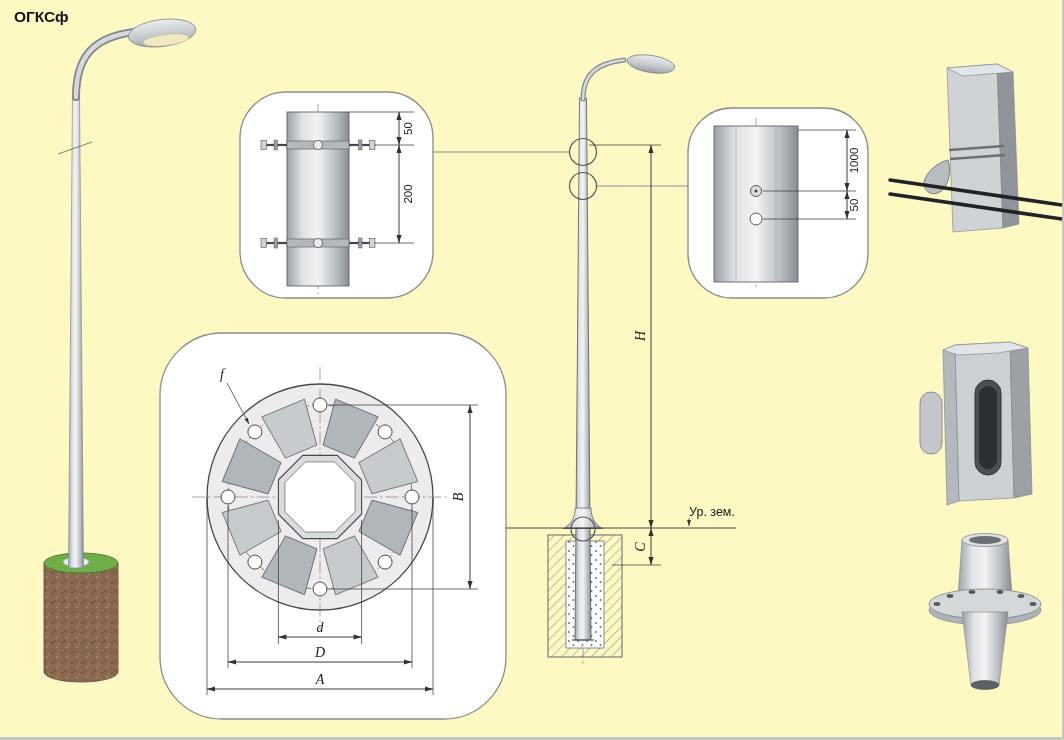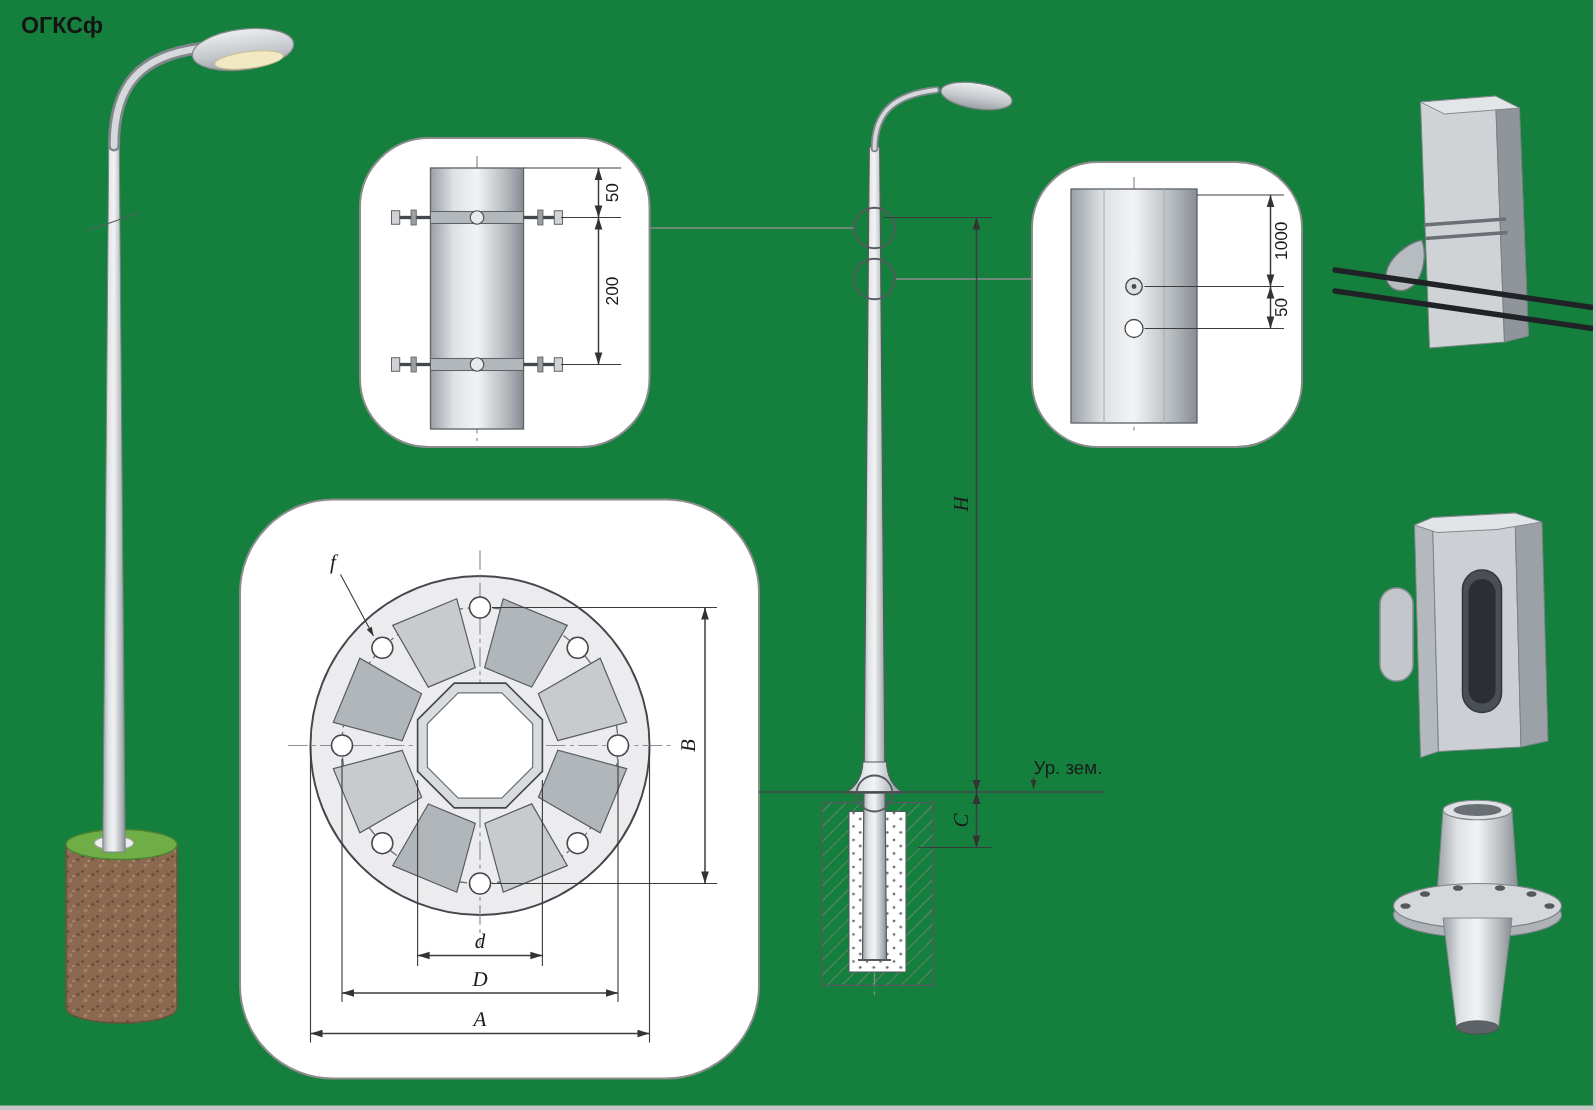--- a/index.html
+++ b/index.html
@@ -1,20 +1,20 @@
 <!DOCTYPE html>
 <html style="--line: #3c3c3c; --callout-border: #8c8c8c; --metal-light: #e9ebec; --metal-mid: #c2c6ca; --metal-dark: #8f959b; --soil-brown: #8a6950; --grass-green: #6fae46; --cable-black: #202326; --lamp-lens: #f1e9c4;"><head>
 <meta charset="utf-8">
 <style>
   :root{
     --line:#3c3c3c; --callout-border:#8c8c8c; --cable-black:#202326;
     --grass-green:#6fae46; --soil-brown:#8a6950;
   }
   html,body{margin:0;padding:0;background:#e9e9e9;}
-  .stage{position:relative;width:1064px;height:740px;background:#15803d;
+  .stage{position:relative;width:1064px;height:740px;background:#fef9c3;
          border-right:2px solid #c6c6c6;border-bottom:3px solid #c6c6c6;box-sizing:border-box;overflow:hidden;
          font-family:"Liberation Sans",sans-serif;}
   svg{position:absolute;left:0;top:0;}
   .title{font:700 15.5px "Liberation Sans",sans-serif;fill:#141414;}
   .num{font:11.5px "Liberation Sans",sans-serif;fill:#1b1b1b;}
   .let{font:italic 14px "Liberation Serif",serif;fill:#1b1b1b;}
   .lbl{font:12.5px "Liberation Sans",sans-serif;fill:#1b1b1b;}
   .callout{fill:#ffffff;stroke:var(--callout-border,#8c8c8c);stroke-width:1.3;}
   .lead{stroke:var(--callout-border,#8c8c8c);stroke-width:1;fill:none;}
   .dim{stroke:var(--line,#3c3c3c);stroke-width:1;fill:none;}

